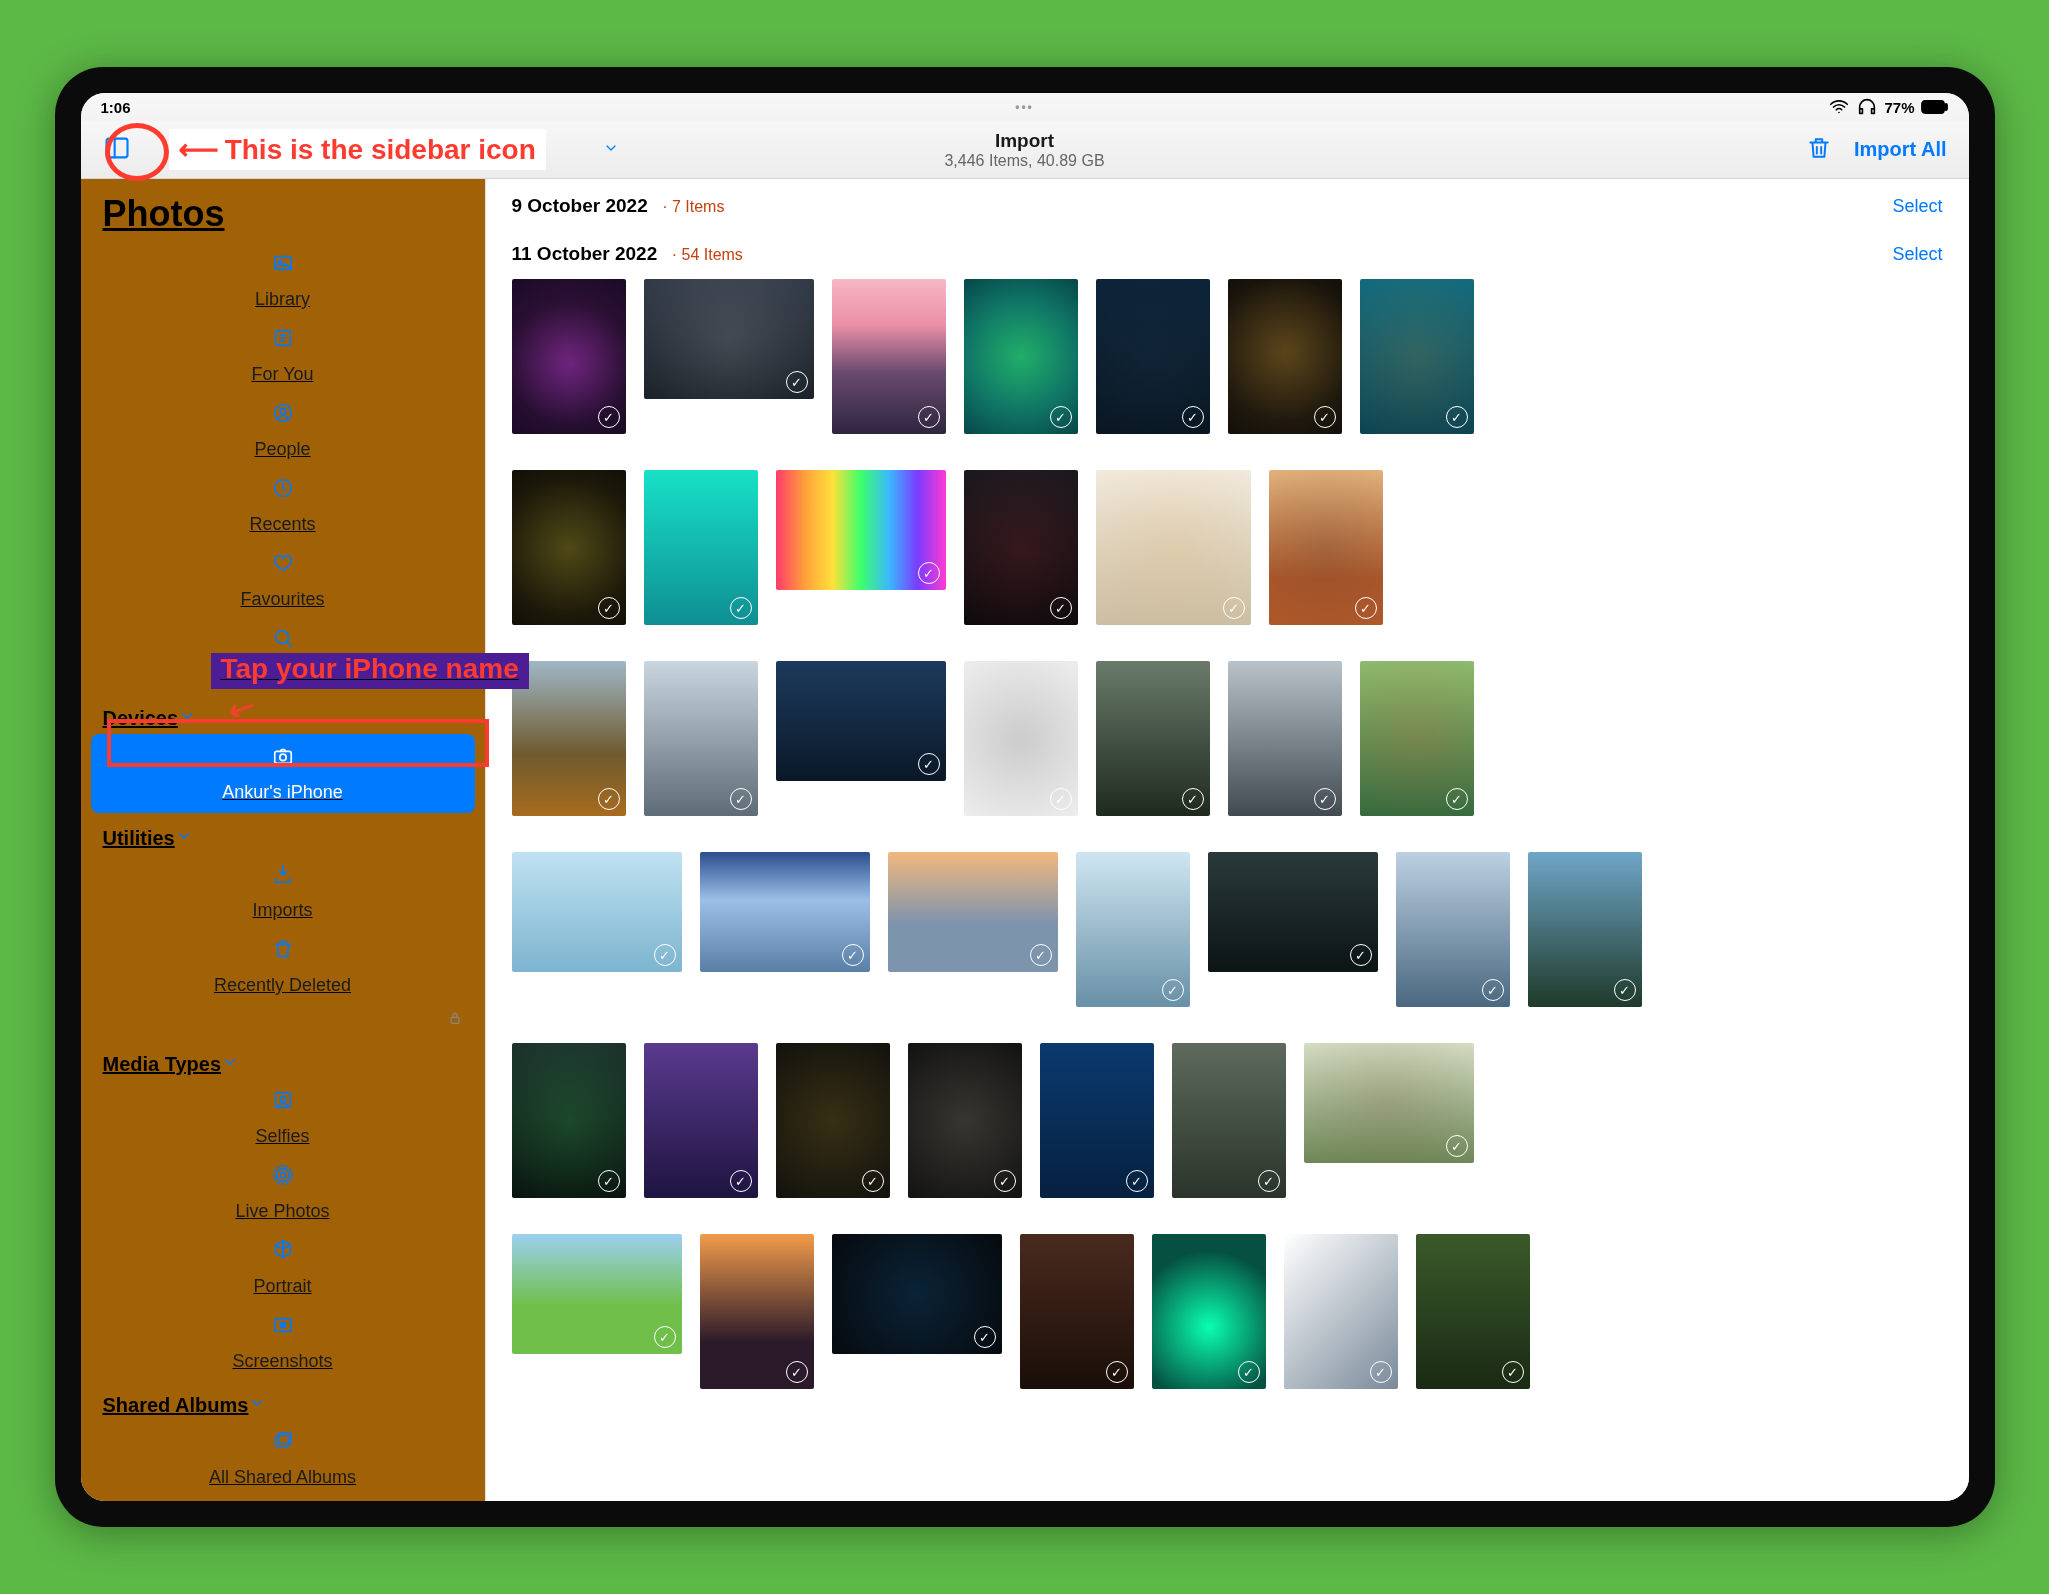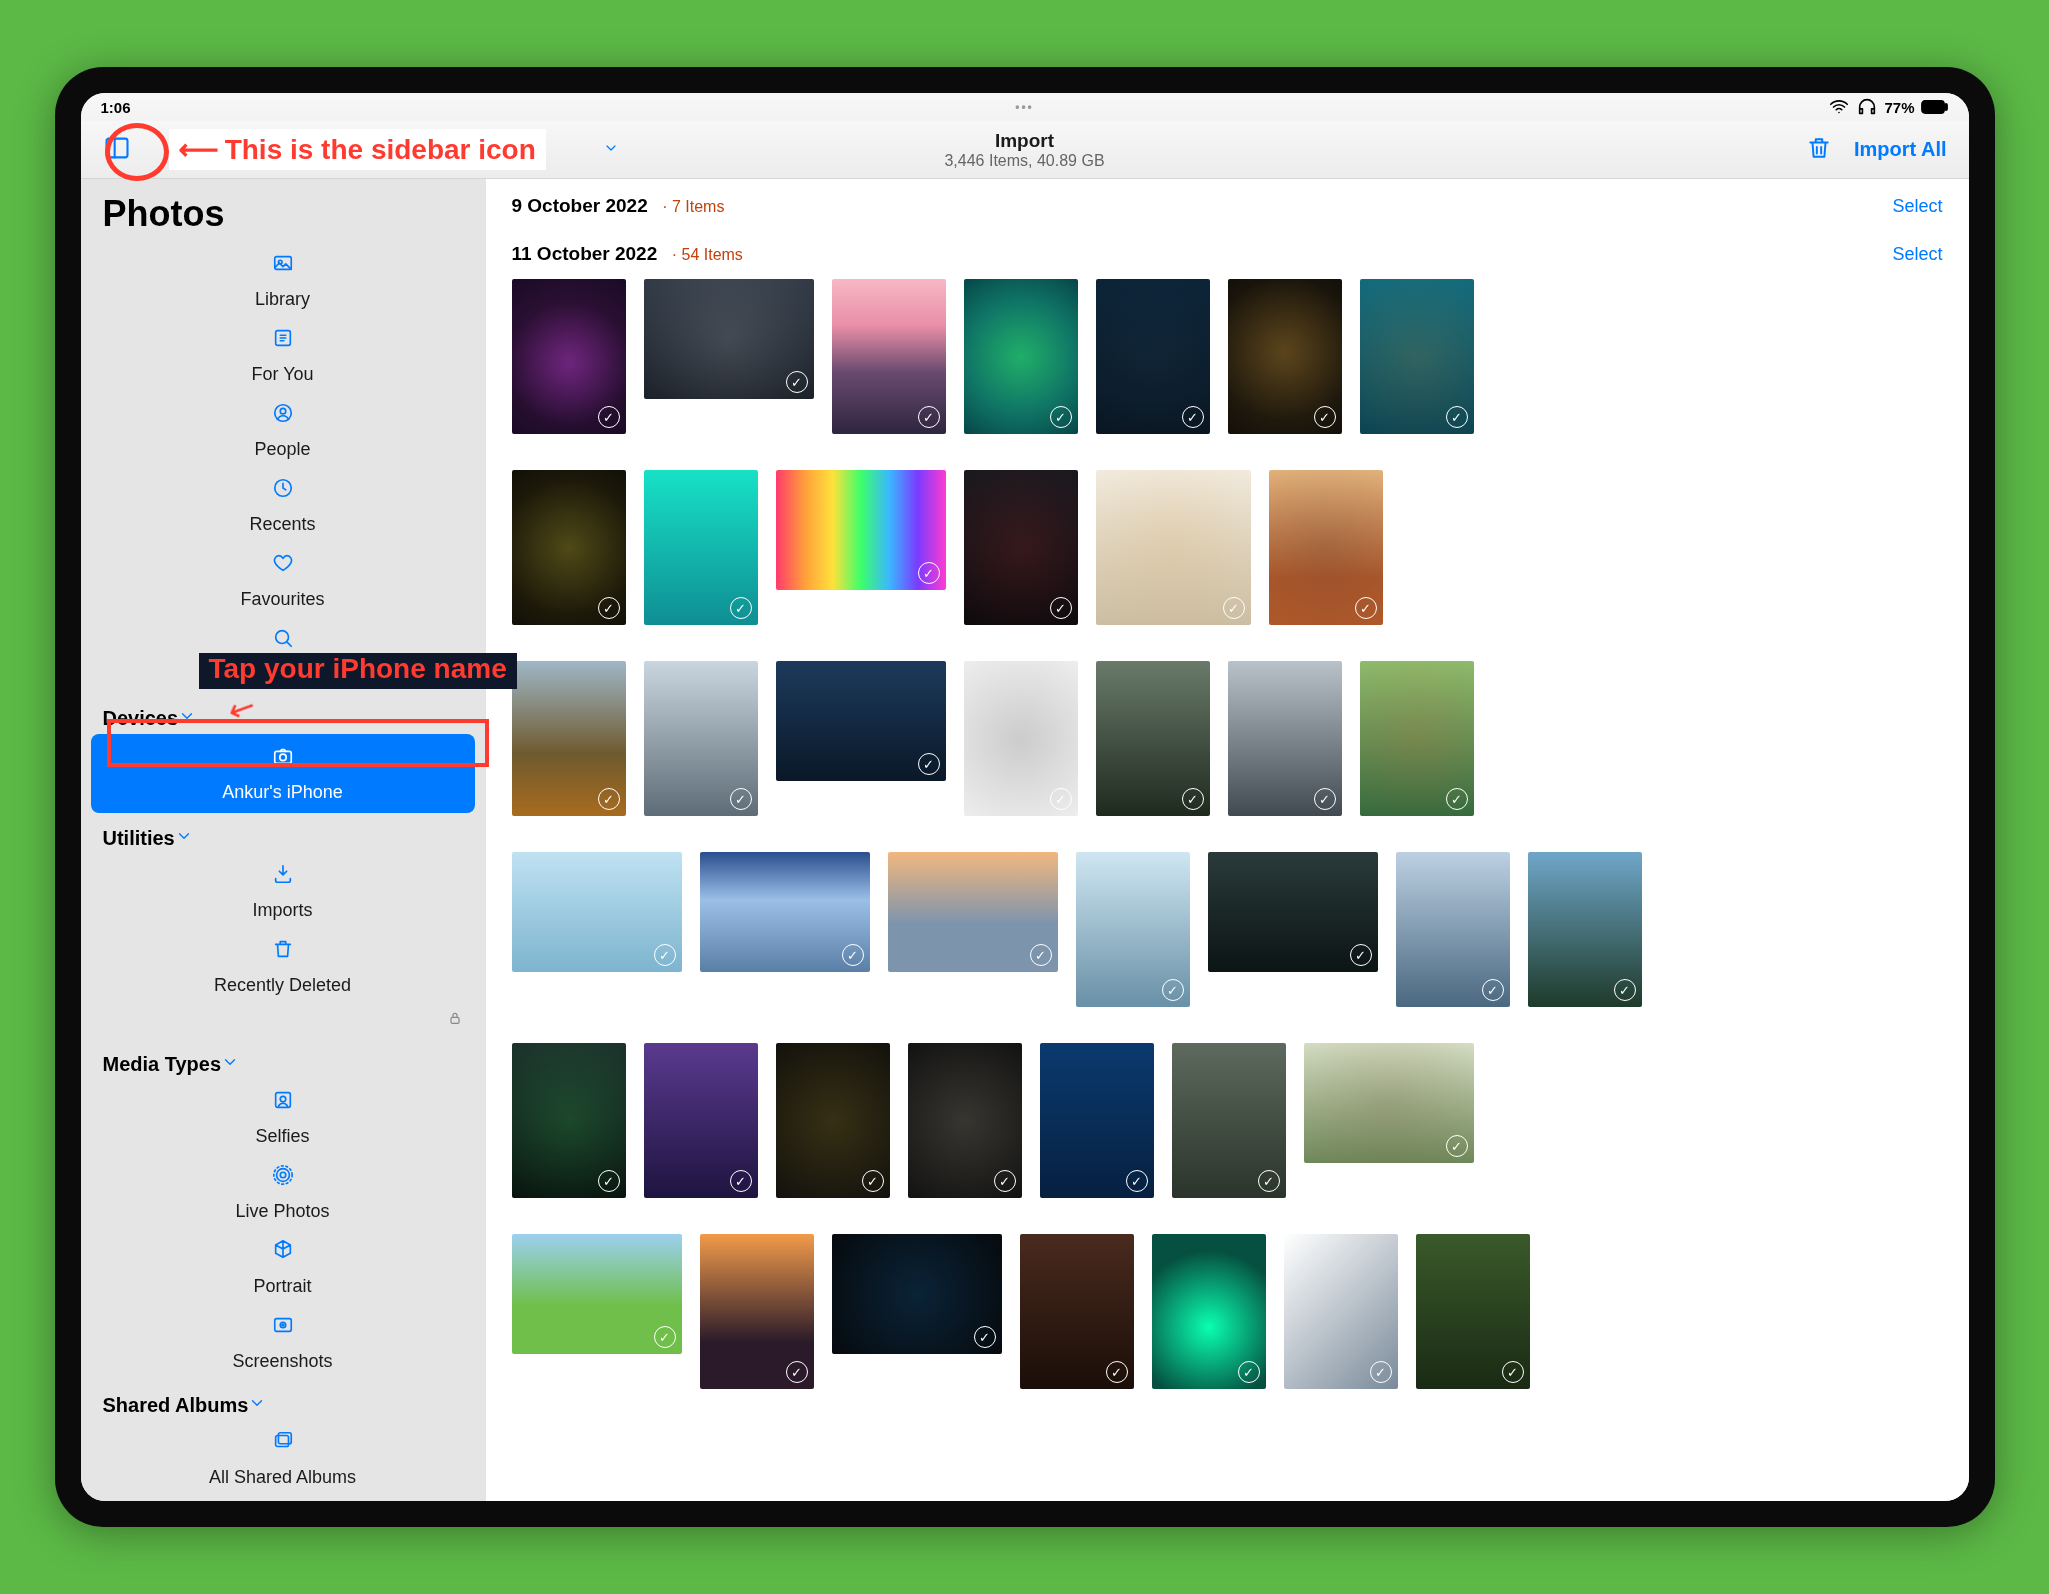--- a/index.html
+++ b/index.html
@@ -19,21 +19,21 @@
 .navbar .center{ position:absolute; left:50%; transform:translateX(-50%); text-align:center; }
 .navbar .center .title { font-size:19px; font-weight:700; color:#1b1b1b; }
 .navbar .center .sub   { font-size:16px; color:#666; }
 .navbar .right { margin-left:auto; display:flex; align-items:center; gap:22px; }
 .link-blue { color:#007aff; font-size:20px; cursor:pointer; font-weight:500; }
 
 
 .body     { flex:1; display:flex; overflow:hidden; }
 
 
-.sidebar  { width:405px; background:#e5e5e5; border-right:1px solid #e2e2e2; overflow-y:auto; padding:10px 0 30px 0; }
+.sidebar  { width:405px; background:#a16207; border-right:1px solid #e2e2e2; overflow-y:auto; padding:10px 0 30px 0;text-decoration:underline; }
 .sidebar h1 { font-size:36px; font-weight:800; padding:4px 22px 8px; }
 .sb-item  { display:flex; align-items:center; gap:14px; padding:8px 22px; font-size:18px; color:#1b1b1b; cursor:pointer;flex-direction:column; }
 .sb-item .ic { width:24px; height:24px; display:flex; align-items:center; justify-content:center; color:#007aff; }
 .sb-item.selected { background:#007aff; color:#fff; border-radius:8px; margin:0 10px; padding:10px 12px; }
 .sb-item.selected .ic { color:#fff; }
 .sb-section { display:flex; align-items:center; justify-content:flex-start; padding:14px 22px 4px; font-size:20px; font-weight:700; cursor:pointer; }
 .sb-section .chev { color:#007aff; }
 .lock-ic { margin-left:auto; color:#888; }
 
 
@@ -46,21 +46,21 @@
 .thumb    { width:155px; height:155px; position:relative; border-radius:2px; display:flex; align-items:center; justify-content:center; overflow:hidden; }
 .thumb.portrait      { width:114px; height:155px; }
 .thumb.short         { width:170px; height:120px; }
 .thumb .check { position:absolute; right:6px; bottom:6px; width:22px; height:22px; border:1.8px solid #fff; border-radius:50%; color:#fff; display:flex; align-items:center; justify-content:center; font-size:13px; }
 
 
 .annot-sidebar-circle { position:absolute; left:24px; top:30px; width:64px; height:58px; border:5px solid #ff3b30; border-radius:50%; z-index:50; pointer-events:none; }
 .annot1-box { position:absolute; left:88px; top:36px; background:#fff; padding:4px 10px; display:flex; align-items:center; gap:6px; z-index:49; }
 .annot1-box .arrow { color:#ff3b30; font-size:28px; font-weight:700; }
 .annot1-box .txt   { color:#ff3b30; font-size:28px; font-weight:700; }
-.annot2-box { position:absolute; left:118px; top:560px; background:#0f172a; padding:0 10px 4px 10px; z-index:49; }
+.annot2-box { position:absolute; left:130px; top:560px; background:#4c1d95; padding:0 10px 4px 10px; z-index:49;text-decoration:underline; }
 .annot2-box .txt { color:#ff3b30; font-size:28px; font-weight:700; }
 .annot2-arrow { position:absolute; left:148px; top:596px; color:#ff3b30; font-size:32px; z-index:49; transform:rotate(25deg); }
 .annot-device-box { position:absolute; left:26px; top:626px; width:382px; height:48px; border:4px solid #ff3b30; z-index:49; pointer-events:none; }
 
 
 svg.icon { width:22px; height:22px; stroke:currentColor; fill:none; stroke-width:1.8; stroke-linecap:round; stroke-linejoin:round; }
 
 
 .ph { width:200%; height:200%; position:absolute; left:-50%; top:-50%; }
 

